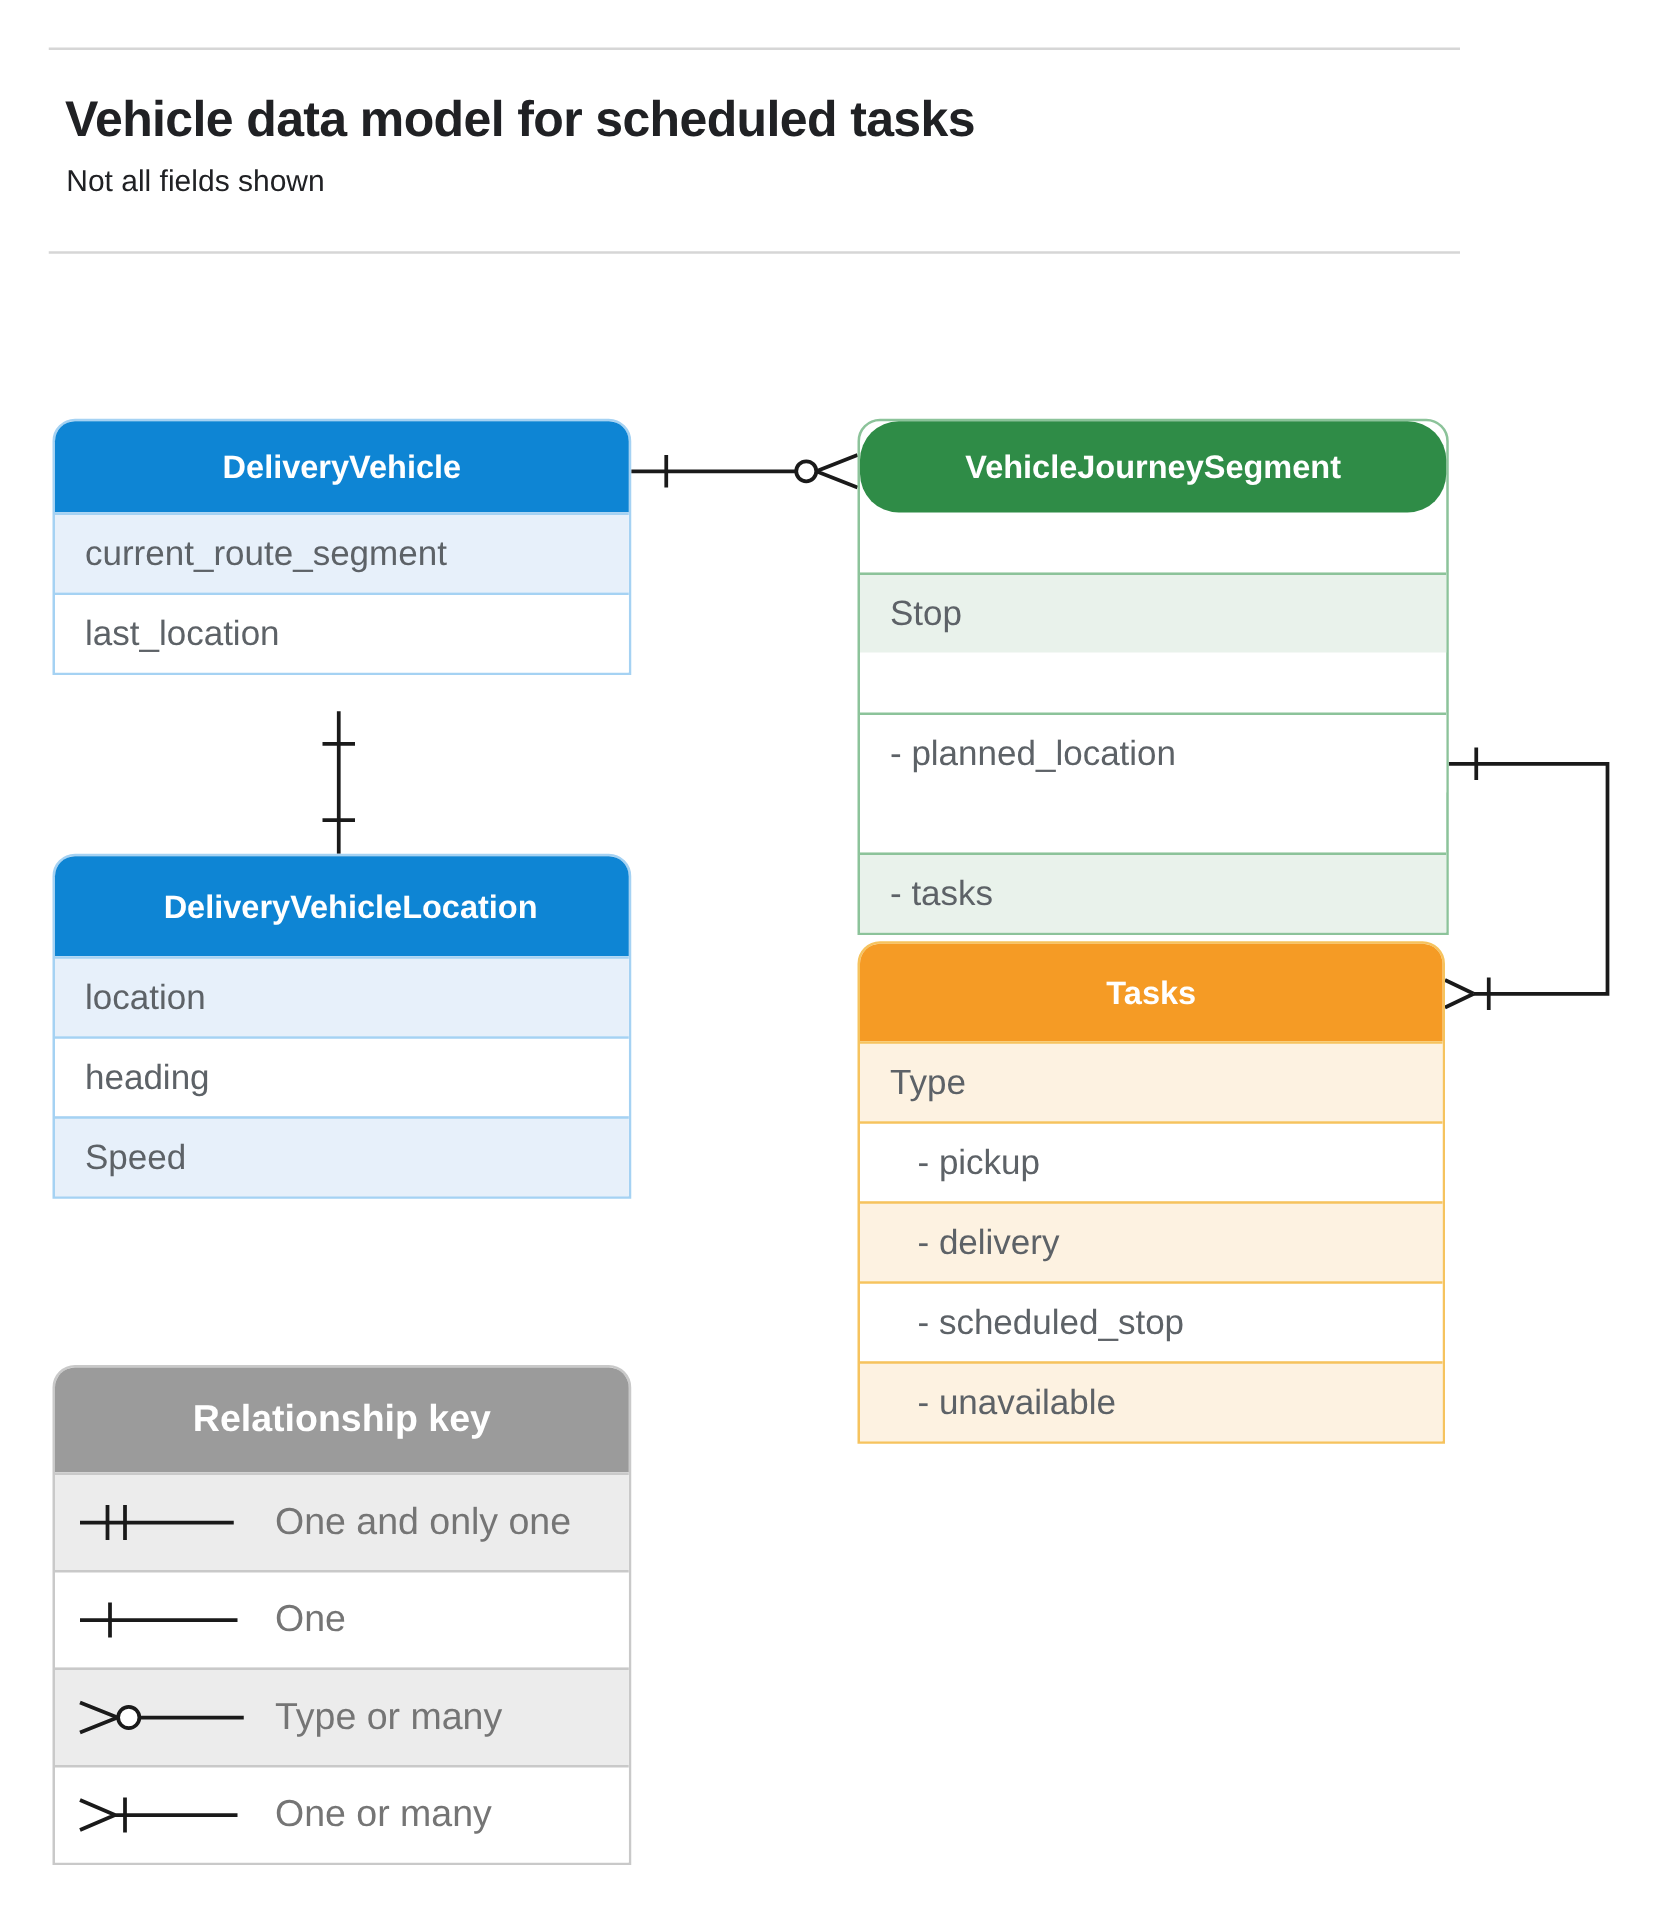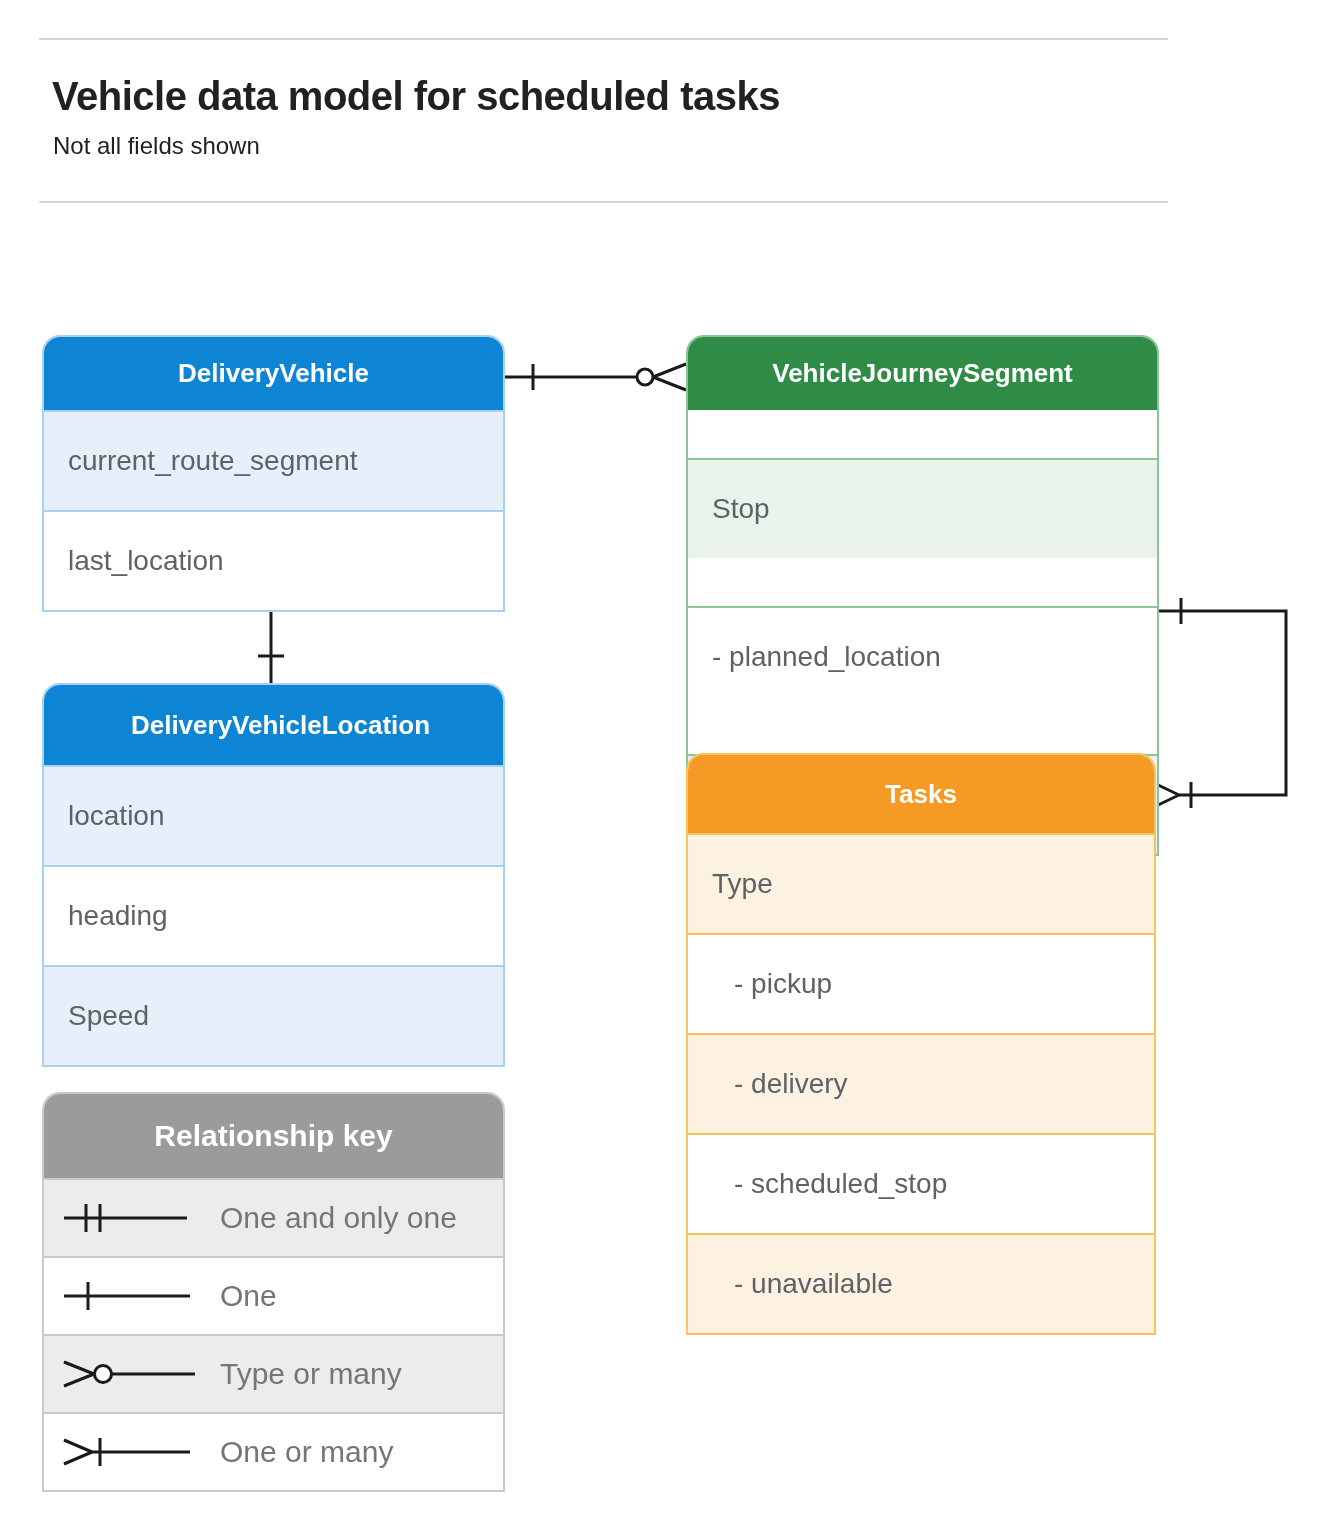--- a/index.html
+++ b/index.html
@@ -14,34 +14,34 @@
   .page-title { position:absolute; left:52px; top:74px; font-size:40px; font-weight:700; color:var(--title_text); letter-spacing:-0.5px; }
   .page-subtitle { position:absolute; left:53px; top:132px; font-size:24px; color:#202124; }
 
   .entity { position:absolute; border-radius:18px 18px 0 0; }
   .entity-header {
     display:flex; align-items:center; justify-content:center;
     color:#ffffff; font-weight:700; font-size:26px;
     border-radius:16px 16px 0 0;
   }
   .entity-row {
-    height:100px; display:flex; align-items:center;
+    height:64px; display:flex; align-items:center;
     font-size:28px; color:var(--field_text);
     padding-left:24px; white-space:pre;
   }
   .entity-row.indent { padding-left:46px; }
 
   
   .blue { border:2px solid var(--blue_border); }
   .blue .entity-header { background:var(--blue); }
   .blue .entity-row { border-top:2px solid var(--blue_border); background:#fff; }
   .blue .entity-row.tint { background:var(--blue_tint); }
   
   .green { border:2px solid var(--green_border); }
-  .green .entity-header { background:var(--green); }
+  .green .entity-header { background:var(--green);border-radius:31px; }
   .green .entity-row { border-top:2px solid var(--green_border); background:#fff;margin-top:48px; }
   .green .entity-row.tint { background:var(--green_tint); }
   
   .orange { border:2px solid var(--orange_border); }
   .orange .entity-header { background:var(--orange); }
   .orange .entity-row { border-top:2px solid var(--orange_border); background:#fff; }
   .orange .entity-row.tint { background:var(--orange_tint); }
   
   .gray { border:2px solid var(--gray_border); }
   .gray .entity-header { background:var(--gray); }

